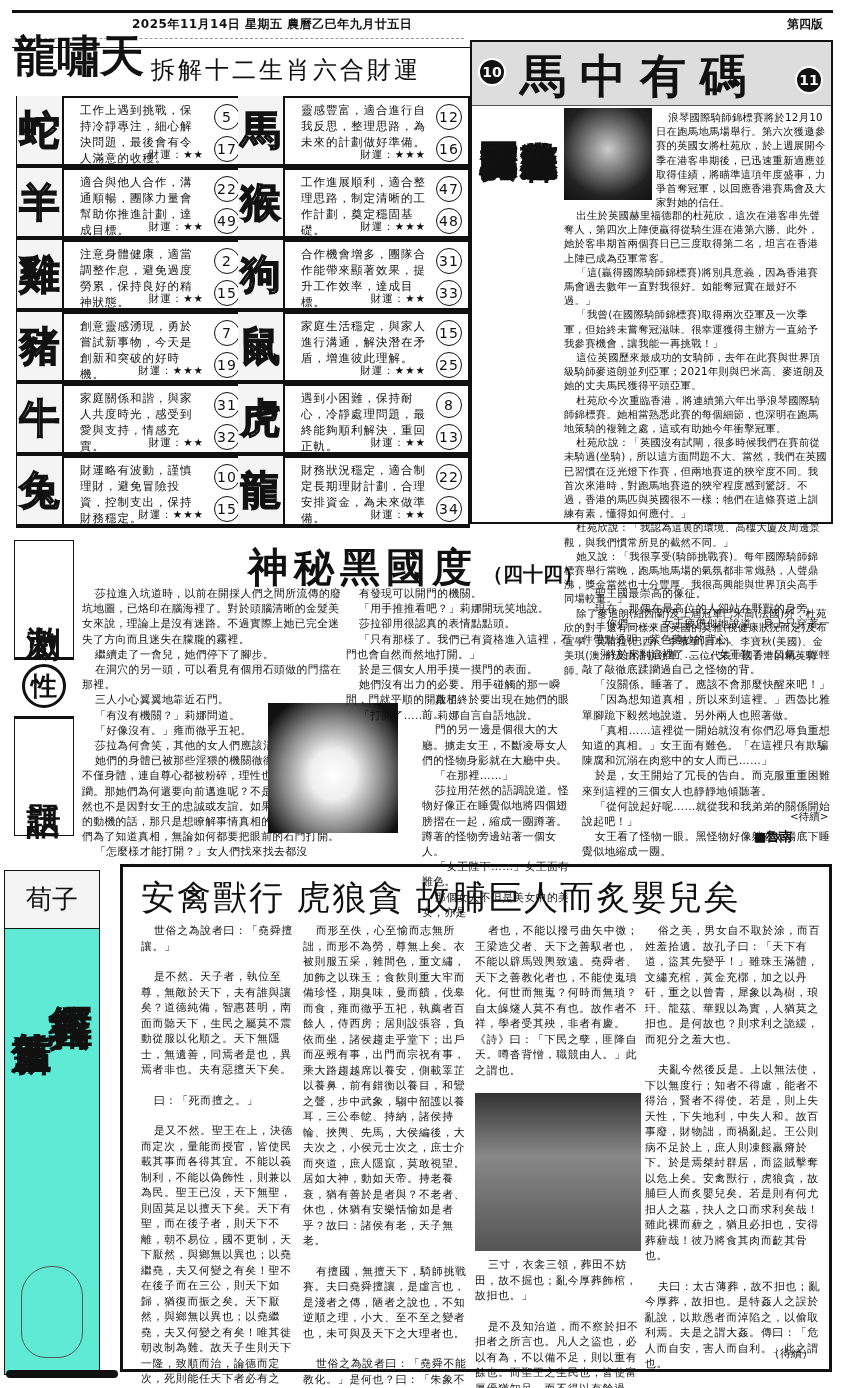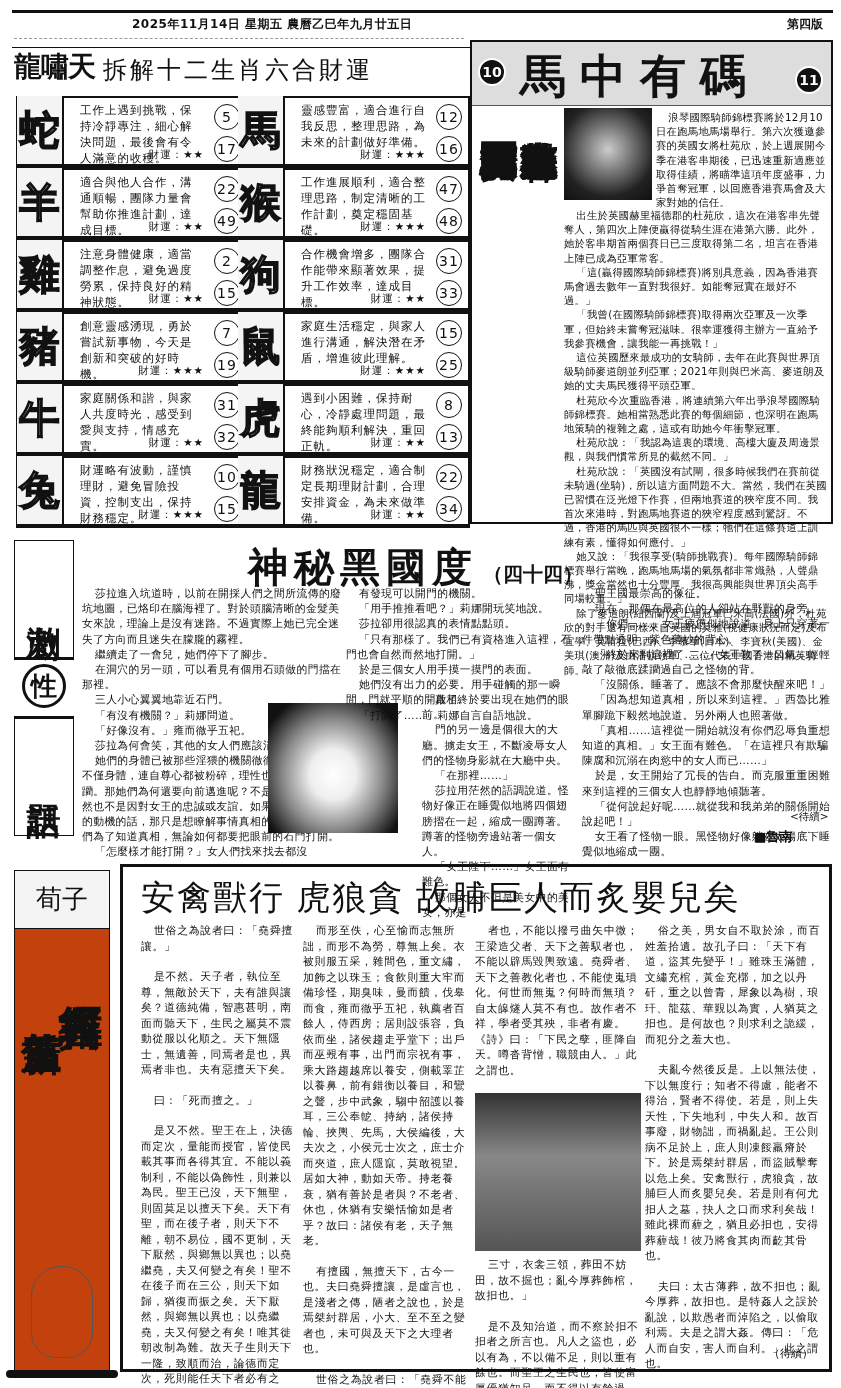--- a/index.html
+++ b/index.html
@@ -2,21 +2,21 @@
 <html><head>
 <meta charset="utf-8">
 <style>
 *{box-sizing:border-box;margin:0;padding:0}
 body{width:841px;height:1388px;background:#fff;font-family:"DejaVu Sans","Liberation Sans",sans-serif;color:#111;position:relative;overflow:hidden}
 .abs{position:absolute}
 .hdr{left:12px;top:10px;width:821px;height:38px;border-top:3px solid #111;border-bottom:1px solid #111;font-weight:bold;font-size:12px}
 .hdr .date{position:absolute;left:120px;top:3px;letter-spacing:.5px}
 .hdr .ed{position:absolute;right:10px;top:3px}
 .zt-title{left:14px;top:44px;width:450px;height:42px;display:flex;align-items:flex-end}
-.zt-title .big{font-family:"DejaVu Serif",serif;font-weight:900;font-size:28px;letter-spacing:-1px}
+.zt-title .big{font-family:"DejaVu Serif",serif;font-weight:900;font-size:44px;letter-spacing:-1px}
 .zt-title .sub{font-family:"DejaVu Serif",serif;font-size:24px;margin-left:8px;letter-spacing:3px}
 .zcol{width:232px}
 .zrow{display:flex;height:72px;border-bottom:4px solid #111}
 .zanimal{width:45px;display:flex;align-items:center;justify-content:center;font-family:"DejaVu Serif",serif;font-size:40px;font-weight:bold;color:#fff;-webkit-text-stroke:1.5px #111;background:#f4f4f4}
 .zbox{flex:1;border:2px solid #111;border-bottom:none;position:relative;padding:4px 42px 0 16px;font-size:11.5px;line-height:16px;letter-spacing:1px}
 .zbox .fin{position:absolute;right:42px;bottom:2px;font-size:10.5px}
 .zbox .num{position:absolute;right:6px;width:26px;height:26px;border:1.5px solid #111;border-radius:50%;font-size:14px;display:flex;align-items:center;justify-content:center}
 .zbox .n1{top:6px}.zbox .n2{top:38px}
 .mz{left:470px;top:40px;width:363px;height:484px;border:2px solid #111}
 .mz-head{height:64px;background:#ddd;position:relative;overflow:hidden;border-bottom:1px solid #555}
@@ -27,21 +27,21 @@
 .mz-text{font-size:10.3px;line-height:14.2px;letter-spacing:.3px;text-indent:1.2em}
 .side-tag{left:14px;width:60px;border:1px solid #111;display:flex;align-items:center;justify-content:center}
 .story-title{font-family:"DejaVu Serif",serif;font-weight:900;font-size:40px;letter-spacing:6px}
 .scol{font-size:10.8px;line-height:15.2px;letter-spacing:.4px}
 .scol p{text-indent:1.2em}
 .img-dark{background:radial-gradient(ellipse at 50% 55%,#fff 0,#eee 25%,#888 55%,#111 85%)}
 .xz{left:120px;top:864px;width:712px;height:508px;border:3px solid #111}
 .xz-title{font-family:Liberation Sans, sans-serif;font-size:34px;letter-spacing:2px;position:absolute;left:18px;top:8px;white-space:nowrap}
 .xcol{font-size:10.8px;line-height:15.5px;letter-spacing:.8px}
 .xcol p{text-indent:1.2em;margin-bottom:15px}
-.scroll{left:14px;top:870px;width:96px;height:505px;border:1px solid #111;background:#c2410c}
+.scroll{left:4px;top:870px;width:96px;height:505px;border:1px solid #111;background:#5eead4}
 </style>
 </head>
 <body>
 
 <div class="abs hdr">
   <span class="date">2025年11月14日 星期五 農曆乙巳年九月廿五日</span>
   <span class="ed">第四版</span>
 </div>
 <div class="abs" style="left:14px;top:38px;width:450px;border-top:1px dashed #999"></div>
 
@@ -172,22 +172,22 @@
   <div class="abs vh" style="left:46px;top:70px;height:410px">杜苑欣在港客串先聲奪人</div>
   <div class="abs vh" style="left:6px;top:70px;height:410px">冀首奪國際騎師錦標冠軍</div>
   <div class="abs mz-photo"></div>
   <div class="abs mz-text" style="left:184px;top:68px;width:172px">浪琴國際騎師錦標賽將於12月10日在跑馬地馬場舉行。第六次獲邀參賽的英國女將杜苑欣，於上週展開今季在港客串期後，已迅速重新適應並取得佳績，將瞄準這項年度盛事，力爭首奪冠軍，以回應香港賽馬會及大家對她的信任。</div>
   <div class="abs" id="mzbody" style="left:92px;top:166px;width:264px">
       <p class="mz-text">出生於英國赫里福德郡的杜苑欣，這次在港客串先聲奪人，第四次上陣便贏得從騎生涯在港第六勝。此外，她於客串期首兩個賽日已三度取得第二名，坦言在香港上陣已成為亞軍常客。</p>
       <p class="mz-text">「這(贏得國際騎師錦標賽)將別具意義，因為香港賽馬會過去數年一直對我很好。如能奪冠實在最好不過。」</p>
       <p class="mz-text">「我曾(在國際騎師錦標賽)取得兩次亞軍及一次季軍，但始終未嘗奪冠滋味。很幸運獲得主辦方一直給予我參賽機會，讓我能一再挑戰！」</p>
       <p class="mz-text">這位英國歷來最成功的女騎師，去年在此賽與世界頂級騎師麥道朗並列亞軍；2021年則與巴米高、麥道朗及她的丈夫馬民獲得平頭亞軍。</p>
       <p class="mz-text">杜苑欣今次重臨香港，將連續第六年出爭浪琴國際騎師錦標賽。她相當熟悉此賽的每個細節，也深明在跑馬地策騎的複雜之處，這或有助她今年衝擊冠軍。</p>
+      <p class="mz-text">杜苑欣說：「英國沒有試閘，很多時候我們在賽前從未騎過(坐騎)，所以這方面問題不大。當然，我們在英國已習慣在泛光燈下作賽，但兩地賽道的狹窄度不同。我首次來港時，對跑馬地賽道的狹窄程度感到驚訝。不過，香港的馬匹與英國很不一樣；牠們在這條賽道上訓練有素，懂得如何應付。」</p>
       <p class="mz-text">杜苑欣說：「我認為這裏的環境、高樓大廈及周邊景觀，與我們慣常所見的截然不同。」</p>
-      <p class="mz-text">杜苑欣說：「英國沒有試閘，很多時候我們在賽前從未騎過(坐騎)，所以這方面問題不大。當然，我們在英國已習慣在泛光燈下作賽，但兩地賽道的狹窄度不同。我首次來港時，對跑馬地賽道的狹窄程度感到驚訝。不過，香港的馬匹與英國很不一樣；牠們在這條賽道上訓練有素，懂得如何應付。」</p>
       <p class="mz-text">她又說：「我很享受(騎師挑戰賽)。每年國際騎師錦標賽舉行當晚，跑馬地馬場的氣氛都非常熾熱，人聲鼎沸，獎金當然也十分豐厚。我很高興能與世界頂尖高手同場較量。」</p>
       <p class="mz-text">除了麥道朗(紐西蘭)及上屆冠軍巴米高(法國)外，杜苑欣的對手還有同樣來自英國的莫雅(視健康狀況而定)及布宜學、莫雷拉(巴西)、李慕華(日本)、李寶秋(美國)、金美琪(澳洲)及由潘頓領軍、三位代表中國香港的精英騎師。</p>
     </div>
 </div>
 
 <div class="abs side-tag" style="top:540px;height:120px;border-bottom:3px solid #111;flex-direction:column">
   <span class="vh" style="font-size:34px;line-height:40px">刺激</span>
 </div>
 <div class="abs" style="left:22px;top:664px;width:44px;height:44px;border:3px solid #111;border-radius:50%;display:flex;align-items:center;justify-content:center;font-size:26px;font-weight:900">
   <span>性</span>
@@ -256,21 +256,21 @@
 <div class="abs xz">
   <div class="xz-title">安禽獸行 虎狼貪 故脯巨人而炙嬰兒矣</div>
   <div class="abs xcol" id="xcol1" style="left:18px;top:56px;width:160px">
       <p>世俗之為說者曰：「堯舜擅讓。」</p>
       <p>是不然。天子者，執位至尊，無敵於天下，夫有誰與讓矣？道德純備，智惠甚明，南面而聽天下，生民之屬莫不震動從服以化順之。天下無隱士，無遺善，同焉者是也，異焉者非也。夫有惡擅天下矣。</p>
       <p>曰：「死而擅之。」</p>
       <p>是又不然。聖王在上，決德而定次，量能而授官，皆使民載其事而各得其宜。不能以義制利，不能以偽飾性，則兼以為民。聖王已沒，天下無聖，則固莫足以擅天下矣。天下有聖，而在後子者，則天下不離，朝不易位，國不更制，天下厭然，與鄉無以異也；以堯繼堯，夫又何變之有矣！聖不在後子而在三公，則天下如歸，猶復而振之矣。天下厭然，與鄉無以異也；以堯繼堯，夫又何變之有矣！唯其徙朝改制為難。故天子生則天下一隆，致順而治，論德而定次，死則能任天下者必有之矣。夫禮義之分盡矣，擅讓惡用矣哉！</p>
     </div>
   <div class="abs xcol" id="xcol2" style="left:180px;top:56px;width:170px">
       <p>而形至佚，心至愉而志無所詘，而形不為勞，尊無上矣。衣被則服五采，雜間色，重文繡，加飾之以珠玉；食飲則重大牢而備珍怪，期臭味，曼而饋，伐皋而食，雍而徹乎五祀，執薦者百餘人，侍西房；居則設張容，負依而坐，諸侯趨走乎堂下；出戶而巫覡有事，出門而宗祝有事，乘大路趨越席以養安，側載睪芷以養鼻，前有錯衡以養目，和鸞之聲，步中武象，騶中韶護以養耳，三公奉軶、持納，諸侯持輪、挾輿、先馬，大侯編後，大夫次之，小侯元士次之，庶士介而夾道，庶人隱竄，莫敢視望。居如大神，動如天帝。持老養衰，猶有善於是者與？不老者、休也，休猶有安樂恬愉如是者乎？故曰：諸侯有老，天子無老。</p>
-      <p>有擅國，無擅天下，古今一也。夫曰堯舜擅讓，是虛言也，是淺者之傳，陋者之說也，於是焉桀紂群居，小大、至不至之變者也，未可與及天下之大理者也。</p>
+      <p>有擅國，無擅天下，騎師挑戰賽。夫曰堯舜擅讓，是虛言也，是淺者之傳，陋者之說也，不知逆順之理，小大、至不至之變者也，未可與及天下之大理者也。</p>
       <p>世俗之為說者曰：「堯舜不能教化。」是何也？曰：「朱象不化。」</p>
     </div>
   <div class="abs xcol" id="xcol3" style="left:352px;top:56px;width:166px">
       <p>者也，不能以撥弓曲矢中微；王梁造父者、天下之善馭者也，不能以辟馬毀輿致遠。堯舜者、天下之善教化者也，不能使嵬瑣化。何世而無嵬？何時而無瑣？自太皞燧人莫不有也。故作者不祥，學者受其殃，非者有慶。《詩》曰：「下民之孽，匪降自天。噂沓背憎，職競由人。」此之謂也。</p>
       <p>世俗之為說者曰：「太古薄葬，棺厚</p>
     </div>
   <div class="abs img-dark" style="left:352px;top:226px;width:166px;height:158px;background:linear-gradient(#333,#888 40%,#555)"></div>
   <div class="abs xcol" id="xcol3b" style="left:352px;top:390px;width:166px">
       <p>三寸，衣衾三領，葬田不妨田，故不掘也；亂今厚葬飾棺，故抇也。」</p>
       <p>是不及知治道，而不察於抇不抇者之所言也。凡人之盜也，必以有為，不以備不足，則以重有餘也。而聖王之生民也，皆使富厚優猶知足，而不得以有餘過度。故盜不竊，賊不刺，狗豕吐菽粟，而農賈皆能以貨財讓。風</p>

